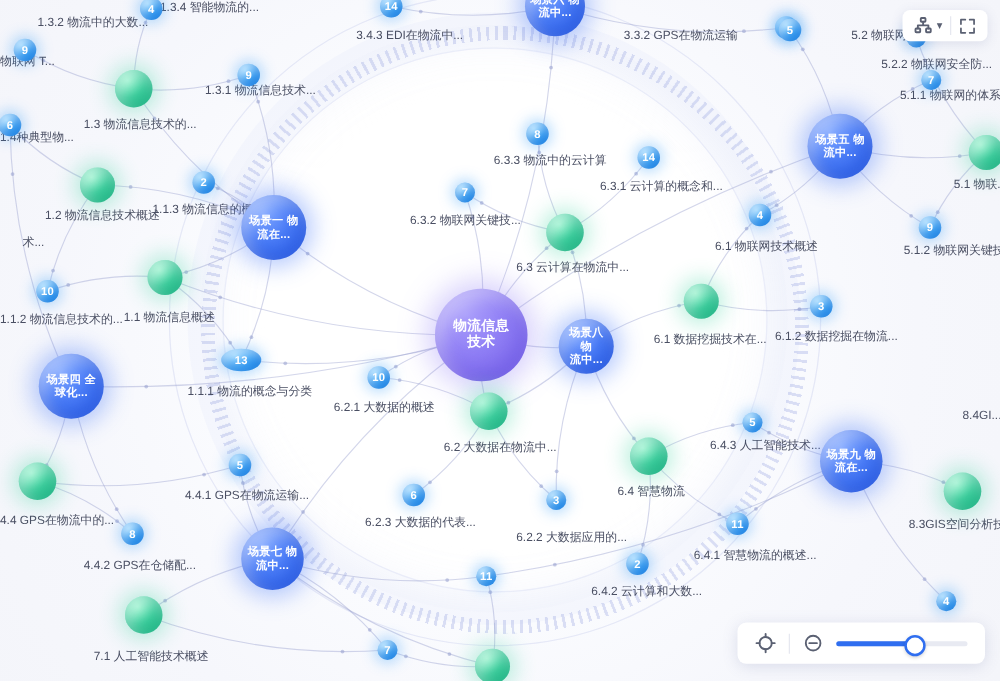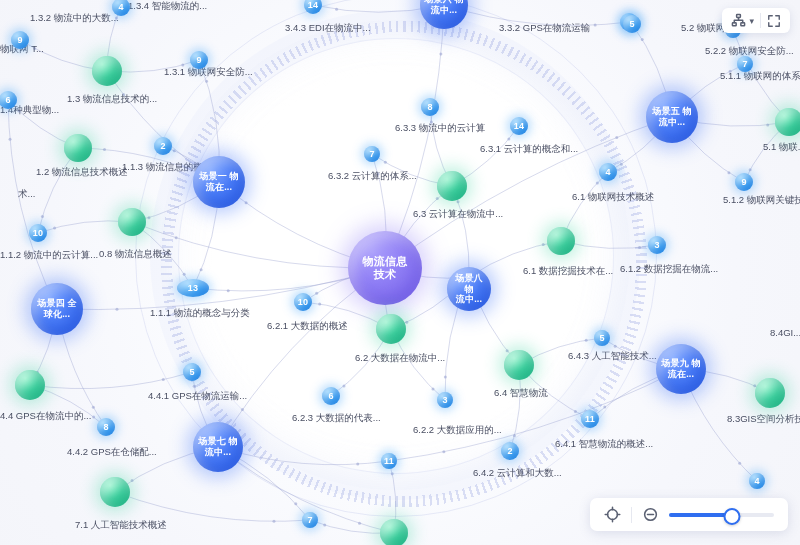--- a/index.html
+++ b/index.html
@@ -219,37 +219,37 @@
       <path d="M 394 533 Q 350.57 535.74 310 520" fill="none" stroke="rgba(150,158,205,0.42)" stroke-width="0.9"></path>
       <circle cx="324.697864" cy="525.067648" r="1.5" fill="rgba(150,158,205,0.55)"></circle>
       <path d="M 115 492 Q 209.42 527.45 310 520" fill="none" stroke="rgba(150,158,205,0.42)" stroke-width="0.9"></path>
       <circle cx="273.99078399999996" cy="521.29204" r="1.5" fill="rgba(150,158,205,0.55)"></circle>
     </svg>
 
   <div id="floating-labels">
       <div class="flabel" style="left: 128px; top: 0px;">1.3.4 智能物流的...</div>
       <div class="flabel" style="left: 0px; top: 43px;">物联网 T...</div>
       <div class="flabel" style="left: 67px; top: 93px;">1.3 物流信息技术的...</div>
-      <div class="flabel" style="left: 164px; top: 66px;">1.3.1 物联网安全防...</div>
+      <div class="flabel" style="left: 164px; top: 66px;">1.3.1 物流信息技术...</div>
       <div class="flabel" style="left: 30px; top: 12px;">1.3.2 物流中的大数...</div>
       <div class="flabel" style="left: 0px; top: 104px;">1.4种典型物...</div>
       <div class="flabel" style="left: 36px; top: 166px; text-align: center;">1.2 物流信息技术概述</div>
       <div class="flabel" style="left: 122px; top: 161px;">1.1.3 物流信息的概...</div>
       <div class="flabel" style="left: 18px; top: 188px;">术...</div>
-      <div class="flabel" style="left: 0px; top: 249px;">1.1.2 物流中的云计算...</div>
-      <div class="flabel" style="left: 99px; top: 248px;">0.8 物流信息概述</div>
+      <div class="flabel" style="left: 0px; top: 249px;">1.1.2 物流信息技术的...</div>
+      <div class="flabel" style="left: 99px; top: 248px;">1.1 物流信息概述</div>
       <div class="flabel" style="left: 150px; top: 307px;">1.1.1 物流的概念与分类</div>
       <div class="flabel" style="left: 285px; top: 22px;">3.4.3 EDI在物流中...</div>
       <div class="flabel" style="left: 499px; top: 22px;">3.3.2 GPS在物流运输</div>
       <div class="flabel" style="left: 692px; top: 45px; padding-left: 13px;">5.2.2 物联网安全防...</div>
       <div class="flabel" style="left: 720px; top: 70px;">5.1.1 物联网的体系...</div>
       <div class="flabel" style="left: 681px; top: 22px;">5.2 物联网安...</div>
       <div class="flabel" style="left: 395px; top: 122px;">6.3.3 物流中的云计算</div>
       <div class="flabel" style="left: 480px; top: 143px;">6.3.1 云计算的概念和...</div>
-      <div class="flabel" style="left: 328px; top: 170px;">6.3.2 云计算的体系...</div>
+      <div class="flabel" style="left: 328px; top: 170px;">6.3.2 物联网关键技...</div>
       <div class="flabel" style="left: 413px; top: 208px;">6.3 云计算在物流中...</div>
       <div class="flabel" style="left: 572px; top: 191px;">6.1 物联网技术概述</div>
       <div class="flabel" style="left: 763px; top: 141px;">5.1 物联...</div>
       <div class="flabel" style="left: 723px; top: 194px;">5.1.2 物联网关键技...</div>
       <div class="flabel" style="left: 620px; top: 263px;">6.1.2 数据挖掘在物流...</div>
       <div class="flabel" style="left: 523px; top: 265px;">6.1 数据挖掘技术在...</div>
       <div class="flabel" style="left: 267px; top: 320px;">6.2.1 大数据的概述</div>
       <div class="flabel" style="left: 355px; top: 352px;">6.2 大数据在物流中...</div>
       <div class="flabel" style="left: 568px; top: 350px;">6.4.3 人工智能技术...</div>
       <div class="flabel" style="left: 494px; top: 387px;">6.4 智慧物流</div>
@@ -268,21 +268,21 @@
       <div class="node n-root" style="left: 385px; top: 268px;">
         <div class="bubble" style="width: 74px; height: 74px;">
           <span class="bubble-text" style="font-size: 11px;">物流信息<br>技术</span>
         </div>
       </div>
       <div class="node n-scene" style="left: 219px; top: 182px;">
         <div class="bubble" style="width: 52px; height: 52px;">
           <span class="bubble-text" style="font-size: 9px;">场景一 物<br>流在...</span>
         </div>
       </div>
-      <div class="node n-scene" style="left: 469px; top: 277px; margin-top: 12px;">
+      <div class="node n-scene" style="left: 469px; top: 277px;">
         <div class="bubble" style="width: 44px; height: 44px;">
           <span class="bubble-text" style="font-size: 9px;">场景八 物<br>流中...</span>
         </div>
       </div>
       <div class="node n-scene" style="left: 57px; top: 309px;">
         <div class="bubble" style="width: 52px; height: 52px;">
           <span class="bubble-text" style="font-size: 9px;">场景四 全<br>球化...</span>
         </div>
       </div>
       <div class="node n-scene" style="left: 218px; top: 447px;">

